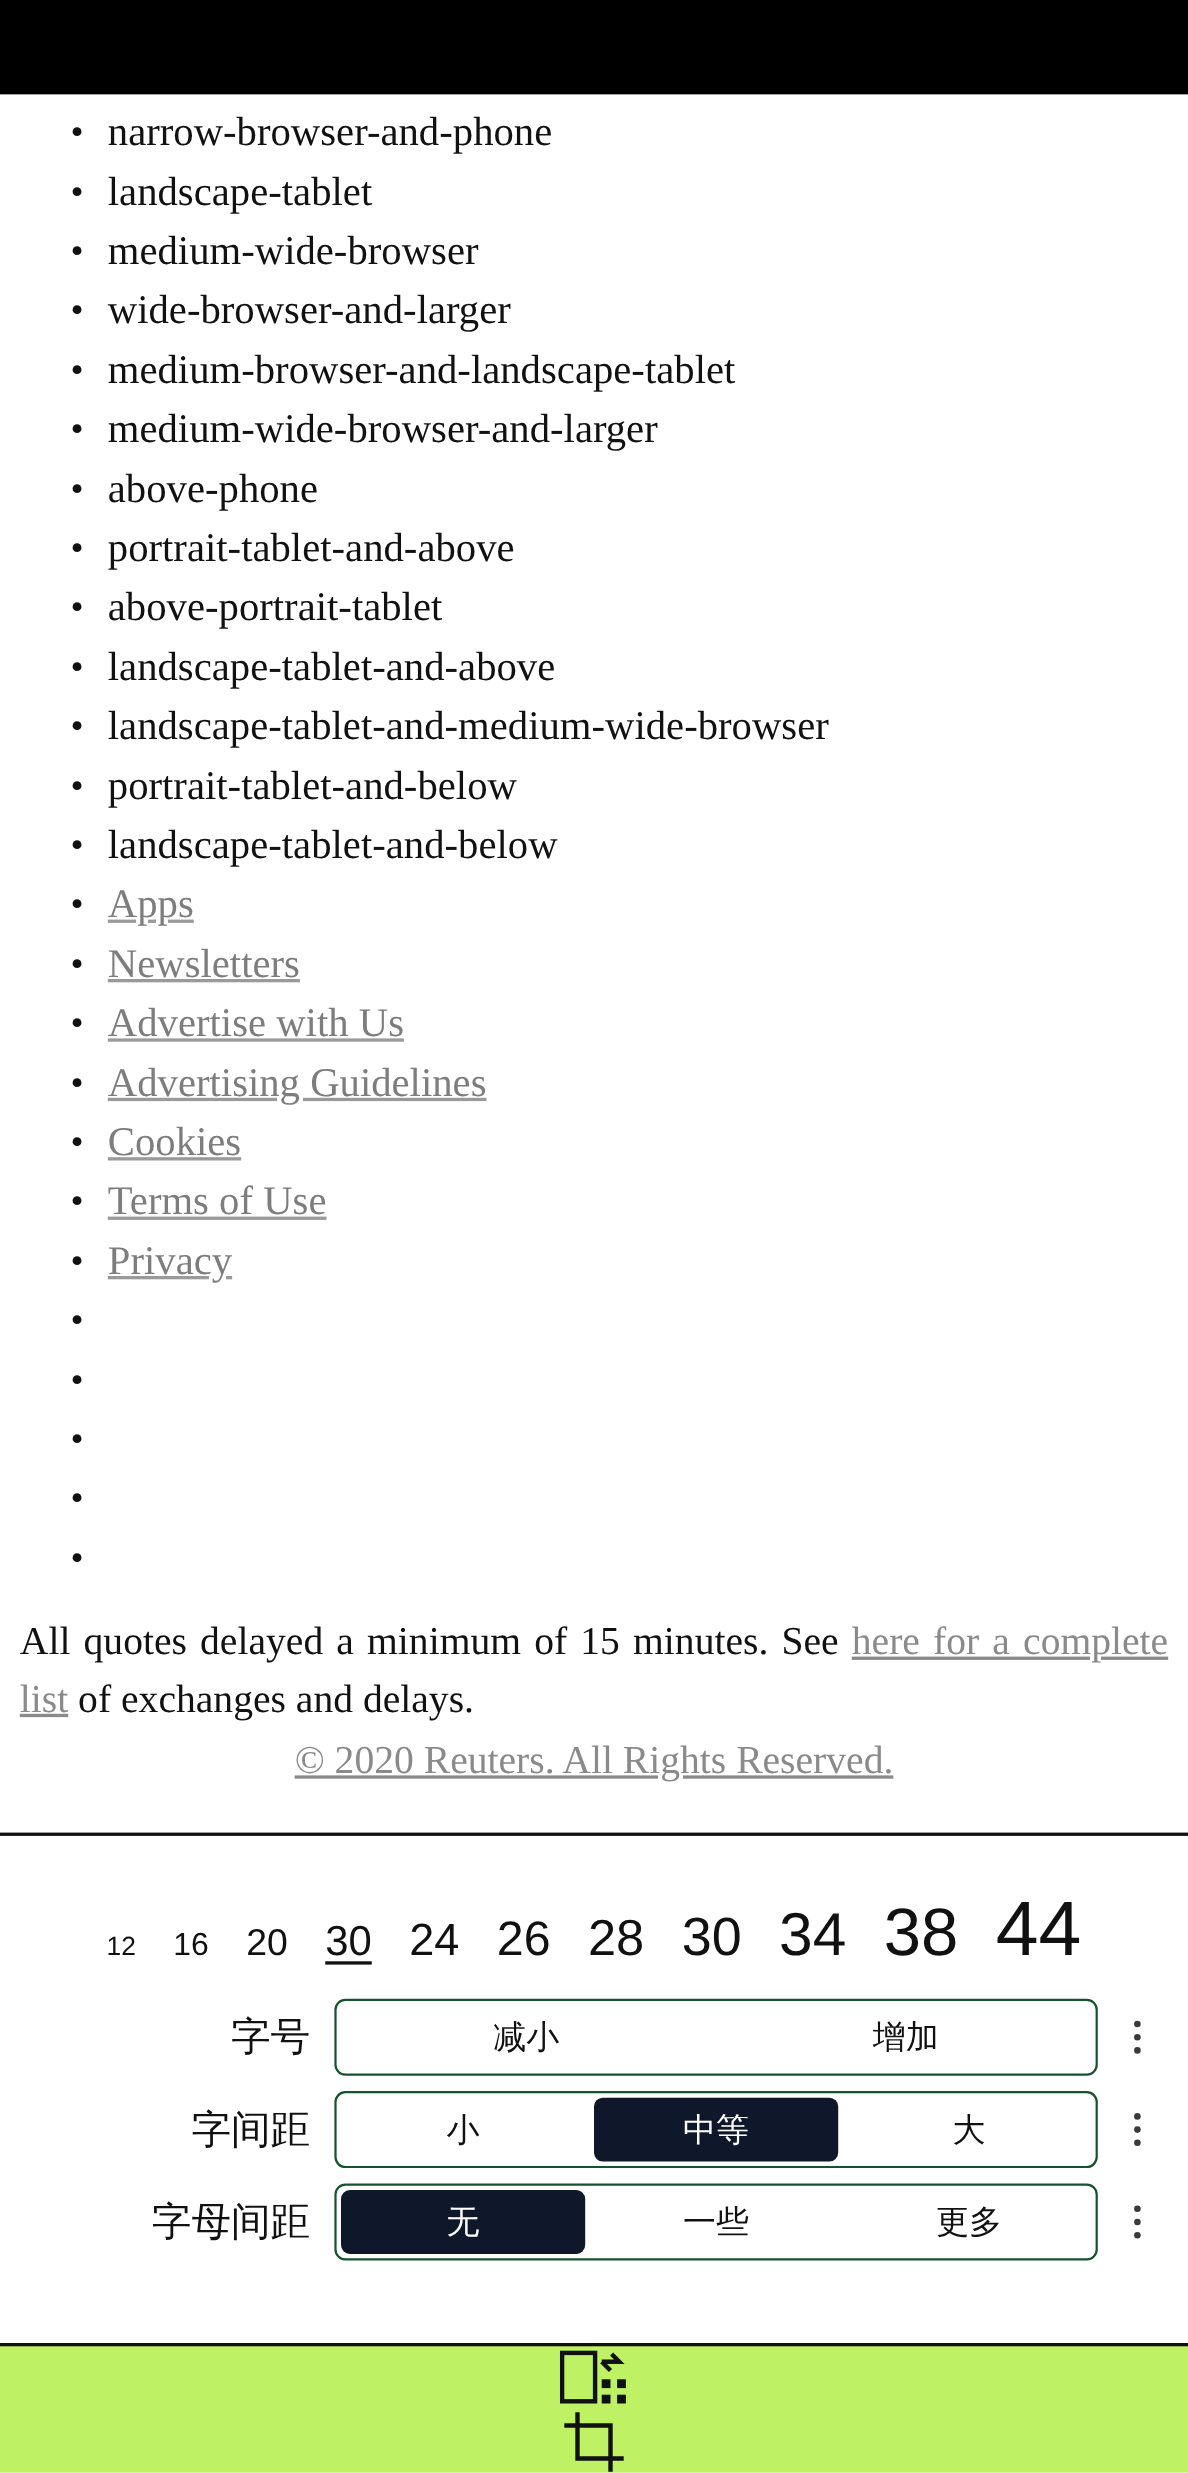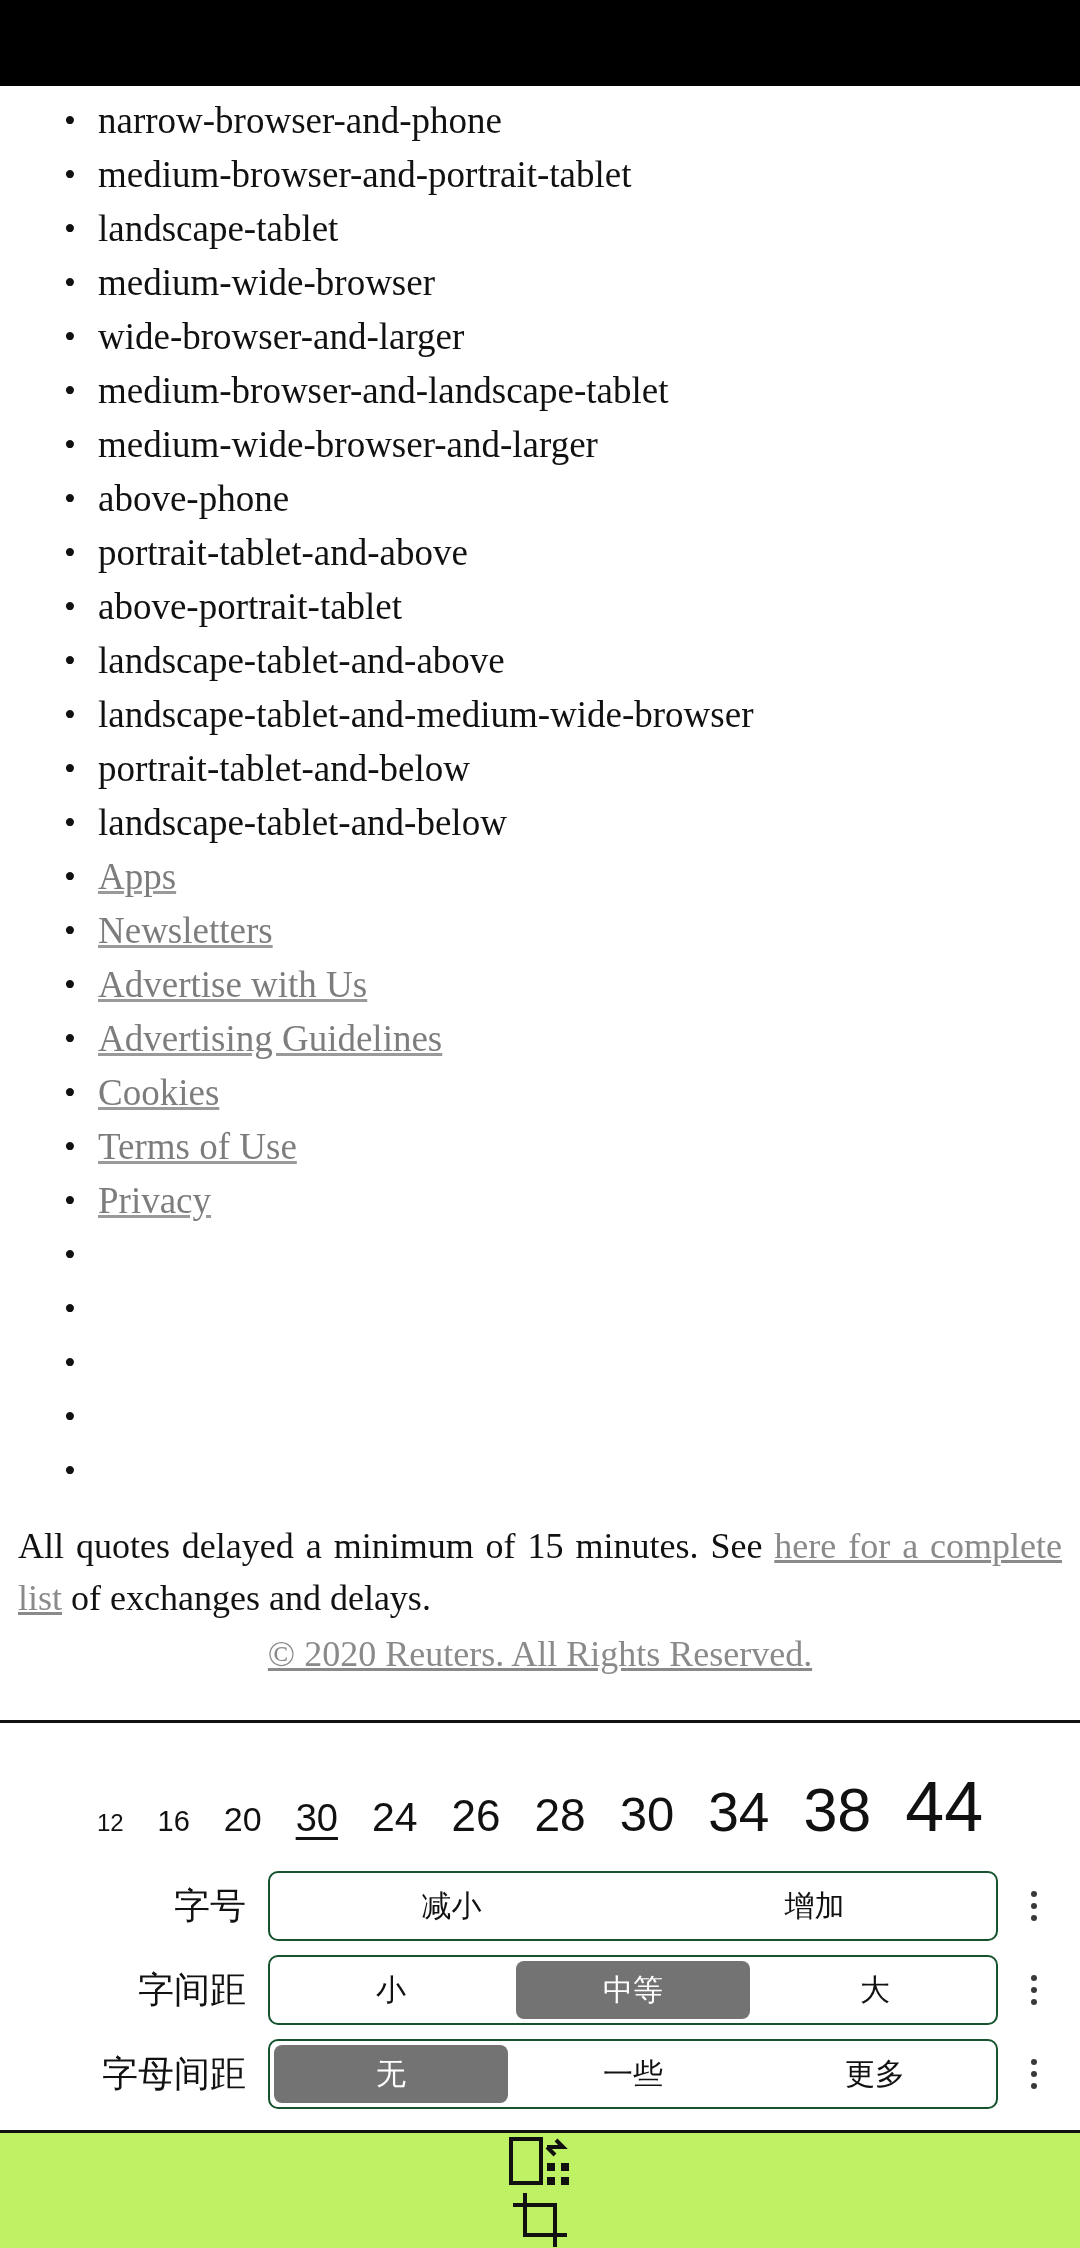--- a/index.html
+++ b/index.html
@@ -112,21 +112,21 @@
   }
 
   
   .setting-row {
     display: flex;
     align-items: center;
     margin: 14px 0 0 0;
     padding: 0 18px 0 0;
   }
   .setting-label {
-    width: 268px;
+    width: 304px;
     text-align: right;
     padding-right: 22px;
     font-size: 36px;
     color: #111111;
     font-family: "Liberation Sans", sans-serif;
     box-sizing: border-box;
   }
   .segmented {
     flex: 1;
     height: 66px;
@@ -142,21 +142,21 @@
     display: flex;
     align-items: center;
     justify-content: center;
     font-size: 30px;
     color: #111111;
     font-family: "Liberation Sans", sans-serif;
     margin: 4px;
     border-radius: 8px;
   }
   .segmented .seg.active {
-    background: #737373;
+    background: #0f172a;
     color: #ffffff;
   }
   .kebab {
     width: 56px;
     display: flex;
     flex-direction: column;
     align-items: center;
     justify-content: center;
     gap: 6px;
     margin-left: 8px;
@@ -209,21 +209,20 @@
 </style>
 </head>
 <body>
 
 <div class="status-bar"></div>
 
 <div class="content">
 
   <ul class="link-list">
     <li><span>narrow-browser-and-phone</span></li>
-    <li><span>medium-browser-and-portrait-tablet</span></li>
     <li><span>landscape-tablet</span></li>
     <li><span>medium-wide-browser</span></li>
     <li><span>wide-browser-and-larger</span></li>
     <li><span>medium-browser-and-landscape-tablet</span></li>
     <li><span>medium-wide-browser-and-larger</span></li>
     <li><span>above-phone</span></li>
     <li><span>portrait-tablet-and-above</span></li>
     <li><span>above-portrait-tablet</span></li>
     <li><span>landscape-tablet-and-above</span></li>
     <li><span>landscape-tablet-and-medium-wide-browser</span></li>

